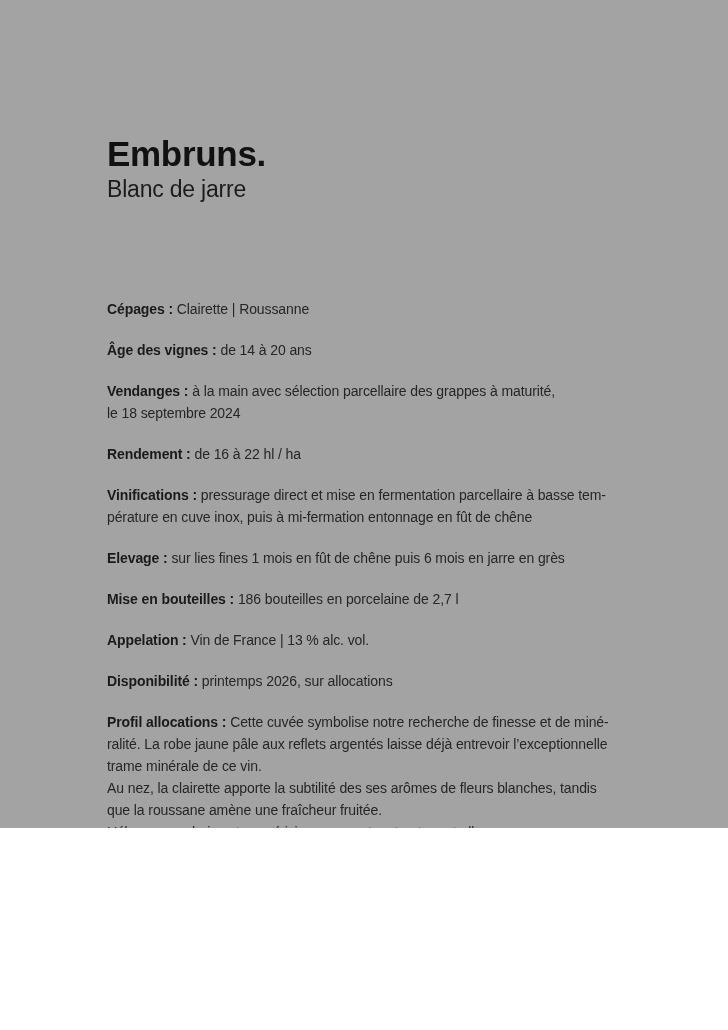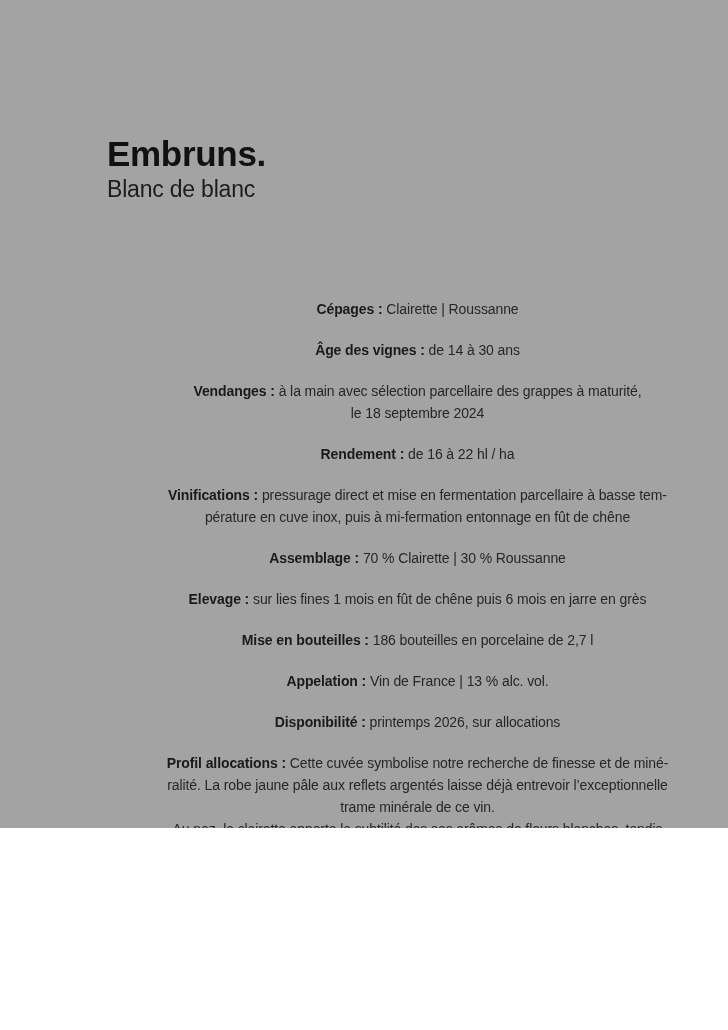--- a/index.html
+++ b/index.html
@@ -33,21 +33,20 @@
   .subtitle {
     margin: 0;
     font-size: 23px;
     line-height: 30px;
     font-weight: 400;
     color: #1c1c1c;
     letter-spacing: -0.2px;
   }
   .specs {
     margin-top: 94px;
-    text-align: center;
   }
   .spec {
     margin: 0 0 19px 0;
     font-size: 14px;
     line-height: 22px;
     letter-spacing: -0.1px;
     color: #262626;
   }
   .spec .lbl {
     font-weight: 700;
@@ -66,32 +65,31 @@
   }
 </style>
 </head>
 <body>
 
 <div class="page">
   <div class="content">
 
     <header>
       <h1 class="title">Embruns.</h1>
-      <div class="subtitle">Blanc de blanc</div>
+      <div class="subtitle">Blanc de jarre</div>
     </header>
 
     <main class="specs">
       <p class="spec"><b class="lbl">Cépages :</b> <span class="val">Clairette | Roussanne</span></p>
-      <p class="spec"><b class="lbl">Âge des vignes :</b> <span class="val">de 14 à 30 ans</span></p>
+      <p class="spec"><b class="lbl">Âge des vignes :</b> <span class="val">de 14 à 20 ans</span></p>
       <p class="spec"><b class="lbl">Vendanges :</b> <span class="val">à la main avec sélection parcellaire des grappes à maturité,
 le 18 septembre 2024</span></p>
       <p class="spec"><b class="lbl">Rendement :</b> <span class="val">de 16 à 22 hl / ha</span></p>
       <p class="spec"><b class="lbl">Vinifications :</b> <span class="val">pressurage direct et mise en fermentation parcellaire à basse tem-
 pérature en cuve inox, puis à mi-fermation entonnage en fût de chêne</span></p>
-      <p class="spec"><b class="lbl">Assemblage :</b> <span class="val">70 % Clairette | 30 % Roussanne</span></p>
       <p class="spec"><b class="lbl">Elevage :</b> <span class="val">sur lies fines 1 mois en fût de chêne puis 6 mois en jarre en grès</span></p>
       <p class="spec"><b class="lbl">Mise en bouteilles :</b> <span class="val">186 bouteilles en porcelaine de 2,7 l</span></p>
       <p class="spec"><b class="lbl">Appelation :</b> <span class="val">Vin de France | 13 % alc. vol.</span></p>
       <p class="spec"><b class="lbl">Disponibilité :</b> <span class="val">printemps 2026, sur allocations</span></p>
       <p class="spec"><b class="lbl">Profil allocations :</b> <span class="val">Cette cuvée symbolise notre recherche de finesse et de miné-
 ralité. La robe jaune pâle aux reflets argentés laisse déjà entrevoir l’exceptionnelle
 trame minérale de ce vin.
 Au nez, la clairette apporte la subtilité des ses arômes de fleurs blanches, tandis
 que la roussane amène une fraîcheur fruitée.
 L’élevage sur bois est pensé ici pour apporter structure et allonge.

